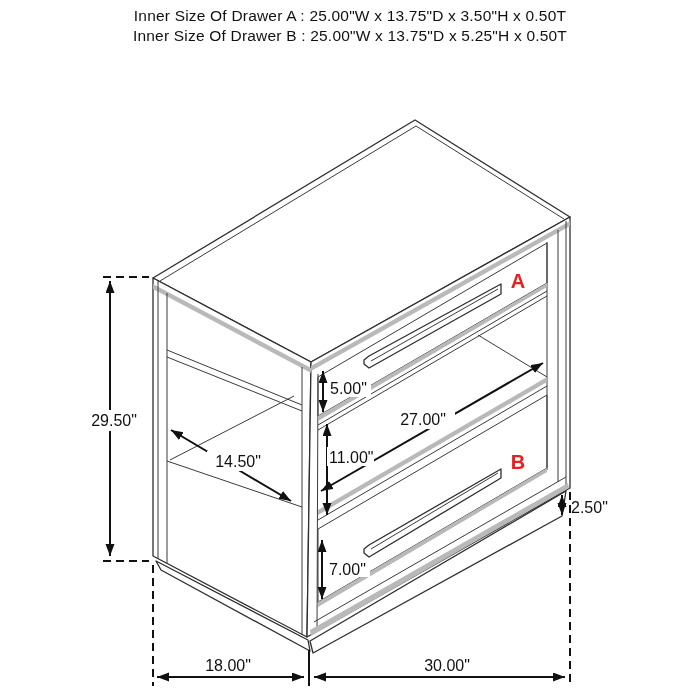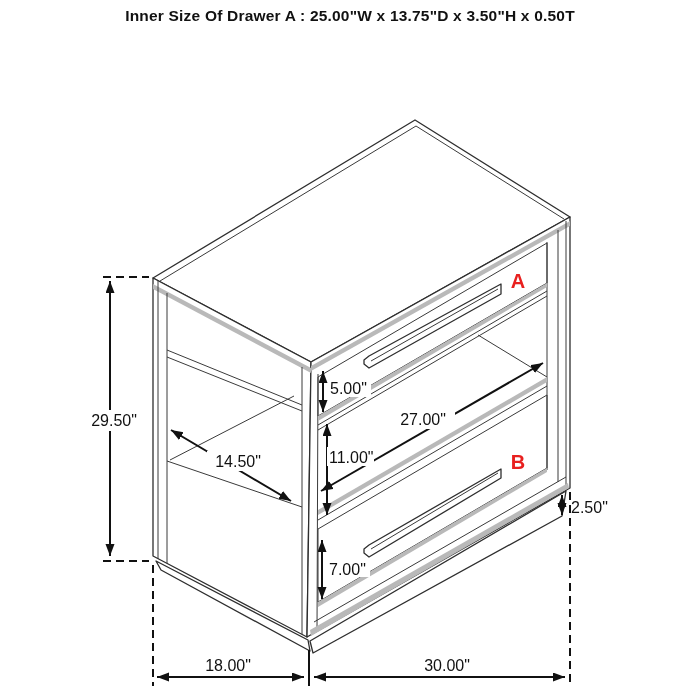--- a/index.html
+++ b/index.html
@@ -1,36 +1,37 @@
 <!DOCTYPE html>
 <html><head>
 <meta charset="utf-8">
 <style>
   html,body{margin:0;padding:0;background:#ffffff;}
   #stage{position:relative;width:700px;height:700px;background:#ffffff;overflow:hidden;
          font-family:"Liberation Sans", sans-serif;}
   #spec-header{position:absolute;top:6px;left:0;width:700px;text-align:center;
-               font-weight:bold;font-size:15.5px;line-height:20px;color:#111;letter-spacing:0.2px;}
+               font-weight:normal;font-size:15.5px;line-height:20px;color:#111;letter-spacing:0.2px;}
   svg{position:absolute;top:0;left:0;}
   .edge{fill:#ffffff;stroke:#2e2e2e;stroke-width:1.3;stroke-linejoin:round;}
   .thin{fill:none;stroke:#3a3a3a;stroke-width:1;}
   .gray{fill:#b9b9b9;stroke:none;}
   .dim{stroke:#111111;stroke-width:2;fill:none;}
   .dashed{stroke:#111111;stroke-width:2;fill:none;stroke-dasharray:8 5;}
   .dimtxt{font-family:"Liberation Sans", sans-serif;font-size:16px;fill:#111;}
   .bg{fill:#ffffff;}
   .ablabel{font-family:"Liberation Sans", sans-serif;font-size:20px;font-weight:bold;}
 </style>
 </head>
 <body>
 
 <div id="stage">
 
   <div id="spec-header">
     <div>Inner Size Of Drawer A : 25.00"W x 13.75"D x 3.50"H x 0.50T</div>
+    <div>Inner Size Of Drawer B : 25.00"W x 13.75"D x 5.25"H x 0.50T</div>
   </div>
 
   <svg width="700" height="700" viewBox="0 0 700 700">
     <defs>
       <marker id="ah" orient="auto-start-reverse" markerUnits="userSpaceOnUse" markerWidth="13" markerHeight="10" refX="12" refY="4.5">
         <path d="M0,0 L12,4.5 L0,9 Z" fill="#111111"></path>
       </marker>
     </defs>
 
     <path class="edge" d="M311,362 L570,217 L415,120 L153,278 Z"></path>

